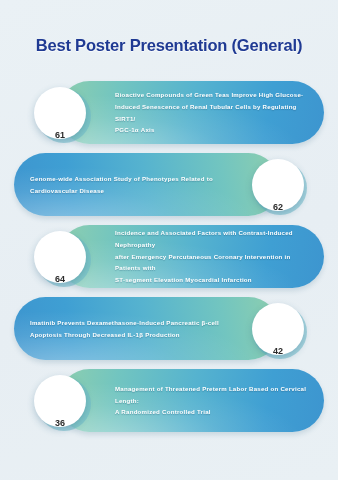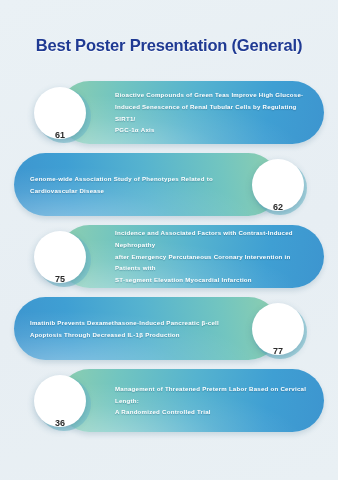--- a/index.html
+++ b/index.html
@@ -173,34 +173,34 @@
       <div class="bar-title">
         <span>Genome-wide Association Study of Phenotypes Related to</span>
         <span>Cardiovascular Disease</span>
       </div>
     </div>
 
     <div class="row left">
       <div class="ring"></div>
       <div class="bar"></div>
       <div class="circle">
-        <span class="circle-num">75</span>
+        <span class="circle-num">64</span>
       </div>
       <div class="bar-title">
         <span>Incidence and Associated Factors with Contrast-Induced Nephropathy</span>
         <span>after Emergency Percutaneous Coronary Intervention in Patients with</span>
         <span>ST-segment Elevation Myocardial Infarction</span>
       </div>
     </div>
 
     <div class="row right">
       <div class="ring"></div>
       <div class="bar"></div>
       <div class="circle">
-        <span class="circle-num">77</span>
+        <span class="circle-num">42</span>
       </div>
       <div class="bar-title">
         <span>Imatinib Prevents Dexamethasone-Induced Pancreatic β-cell</span>
         <span>Apoptosis Through Decreased IL-1β Production</span>
       </div>
     </div>
 
     <div class="row left">
       <div class="ring"></div>
       <div class="bar"></div>

